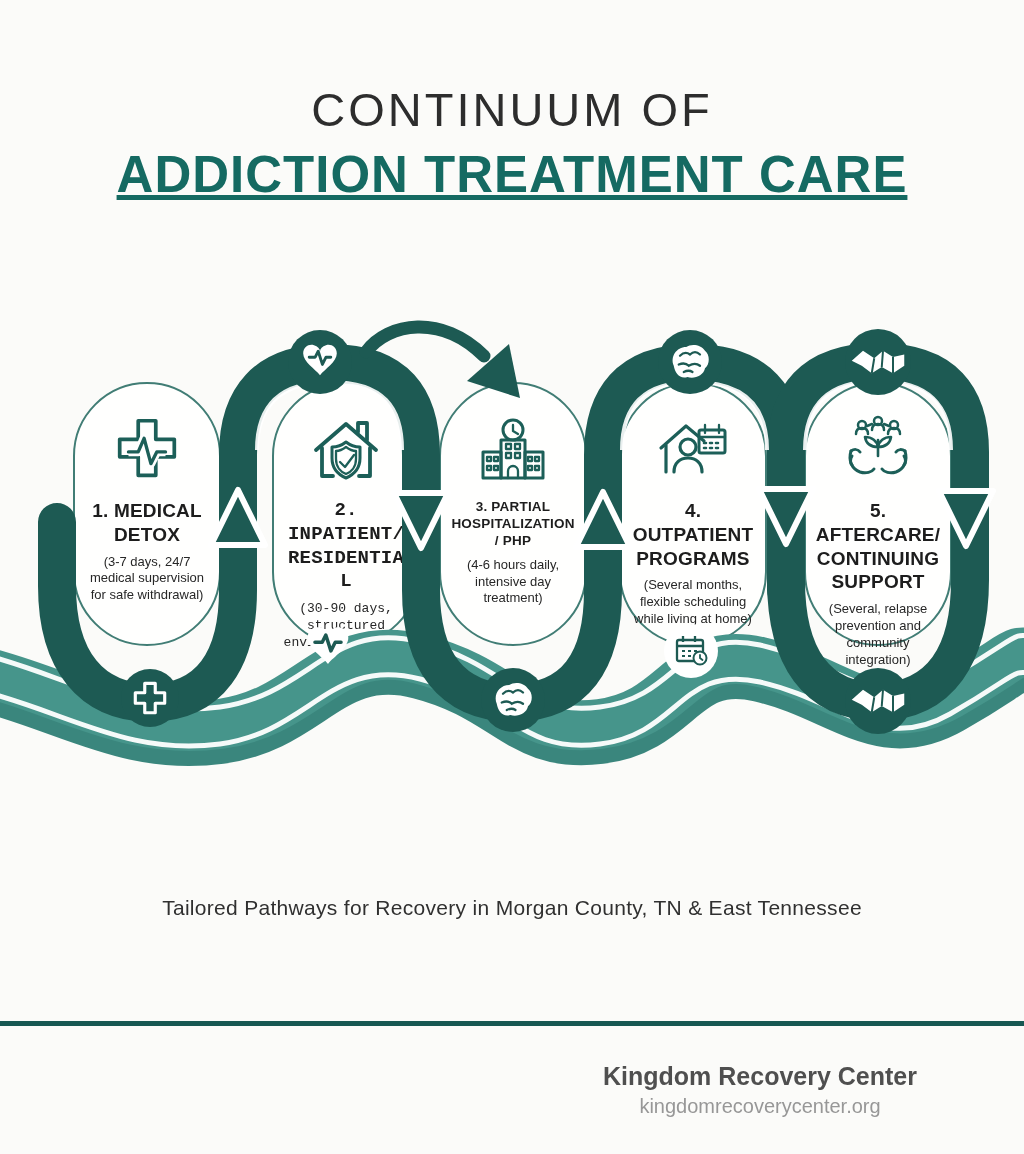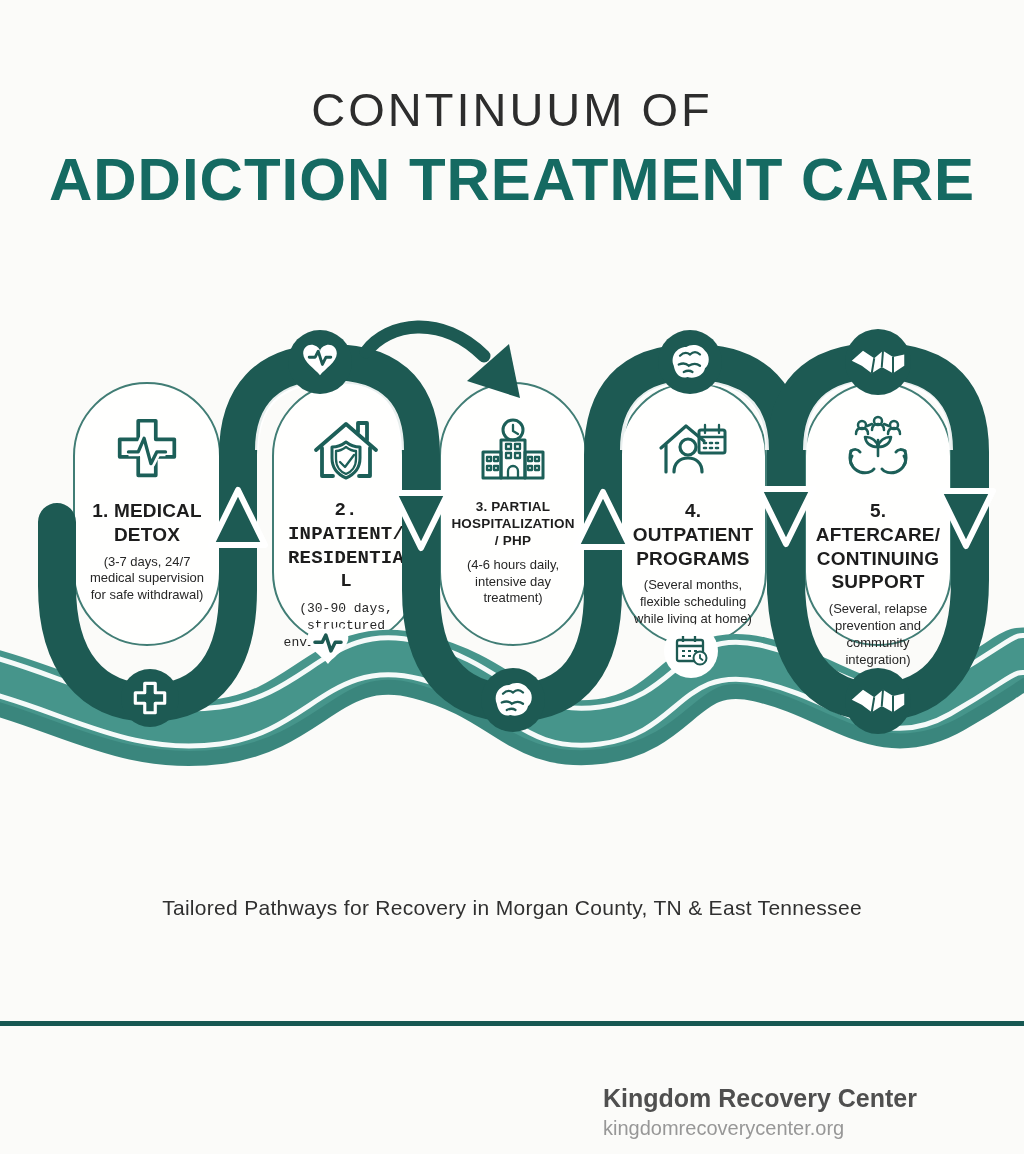--- a/index.html
+++ b/index.html
@@ -7,21 +7,21 @@
     width:1024px;height:1154px;position:relative;overflow:hidden;
     background:#fbfbf9;
     font-family:"Liberation Sans","DejaVu Sans",sans-serif;
   }
   
   .title-block{position:absolute;top:70px;left:0;width:100%;text-align:center;z-index:1;margin-top:12px;}
   .title-line1{
     font-size:47px;letter-spacing:3px;color:#2d2d2d;font-weight:400;
   }
   .title-line2{
-    font-size:60px;letter-spacing:1px;color:#156a62;font-weight:800;margin-top:8px;
+    font-size:51px;letter-spacing:1px;color:#156a62;font-weight:800;margin-top:8px;text-decoration:underline;
   }
   
   .pill{
     position:absolute;top:382px;width:148px;height:264px;box-sizing:border-box;
     border:2.5px solid #417d75;border-radius:80px;background:#fffffe;
     display:flex;flex-direction:column;align-items:center;text-align:center;
     padding:25px 9px 14px 9px;z-index:1;
   }
   .pill .icon{height:82px;display:flex;align-items:center;justify-content:center;margin-bottom:6px;flex:0 0 auto;}
   .pill h3{
@@ -39,21 +39,21 @@
   #pill-5{left:804px;}
   
   .ribbon-svg{position:absolute;left:0;top:305px;width:1024px;height:490px;z-index:2;pointer-events:none;}
   
   .tagline{
     position:absolute;top:896px;left:0;width:100%;text-align:center;
     font-size:21px;color:#303030;letter-spacing:.3px;z-index:1;
   }
   
   .footer-divider{position:absolute;top:1021px;left:0;width:100%;height:5px;background:#175852;z-index:1;}
-  .footer{position:absolute;top:1084px;left:760px;transform:translateX(-50%);text-align:left;z-index:1;white-space:nowrap;}
+  .footer{position:absolute;top:1062px;left:760px;transform:translateX(-50%);text-align:center;z-index:1;white-space:nowrap;}
   .footer .brand{font-size:25px;font-weight:700;color:#4f4f4f;}
   .footer .site{font-size:20px;color:#979797;margin-top:4px;}
   svg .stroke-icon{stroke:#1c5f58;fill:none;stroke-width:3.8;stroke-linecap:round;stroke-linejoin:round;}
   svg .thin{stroke-width:2.3;}
 </style>
 </head>
 <body>
 
 <div class="title-block">
   <div class="title-line1">CONTINUUM OF</div>

